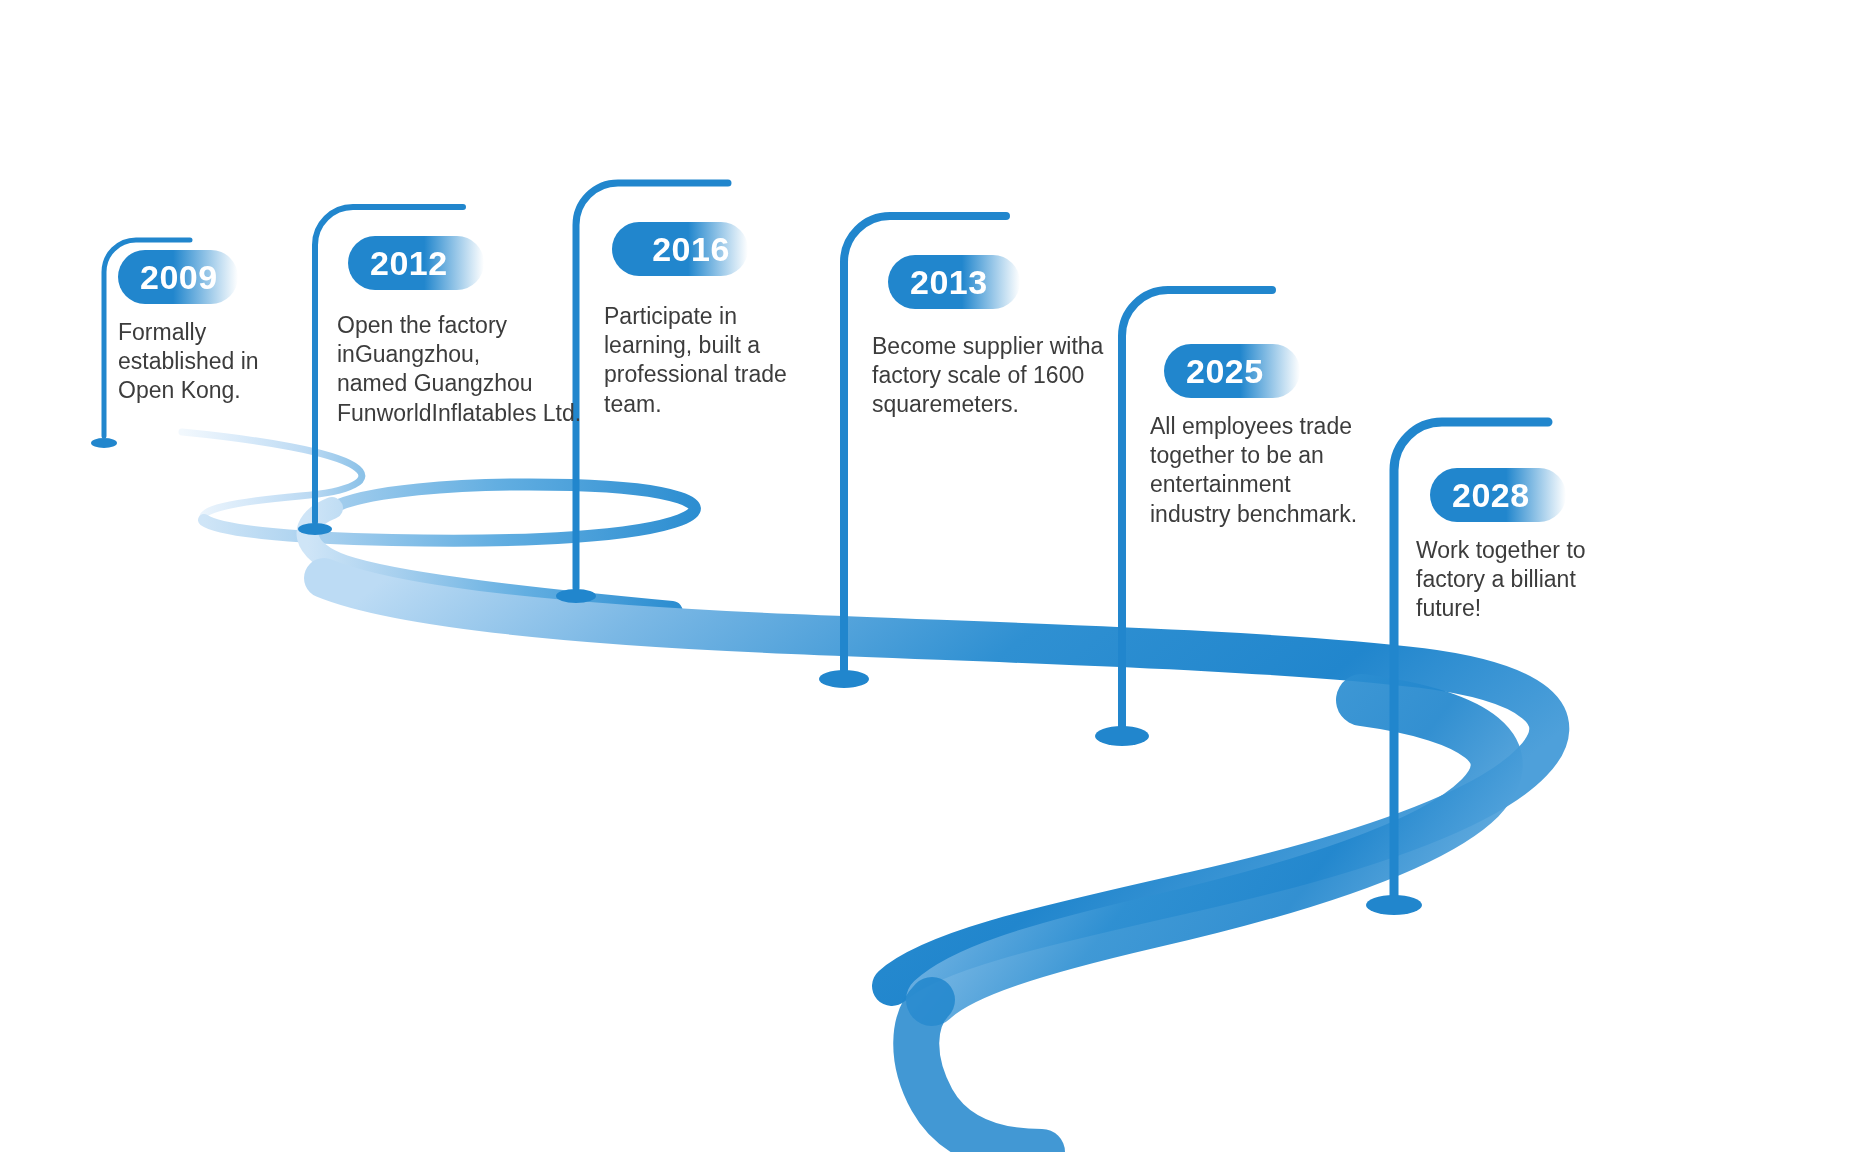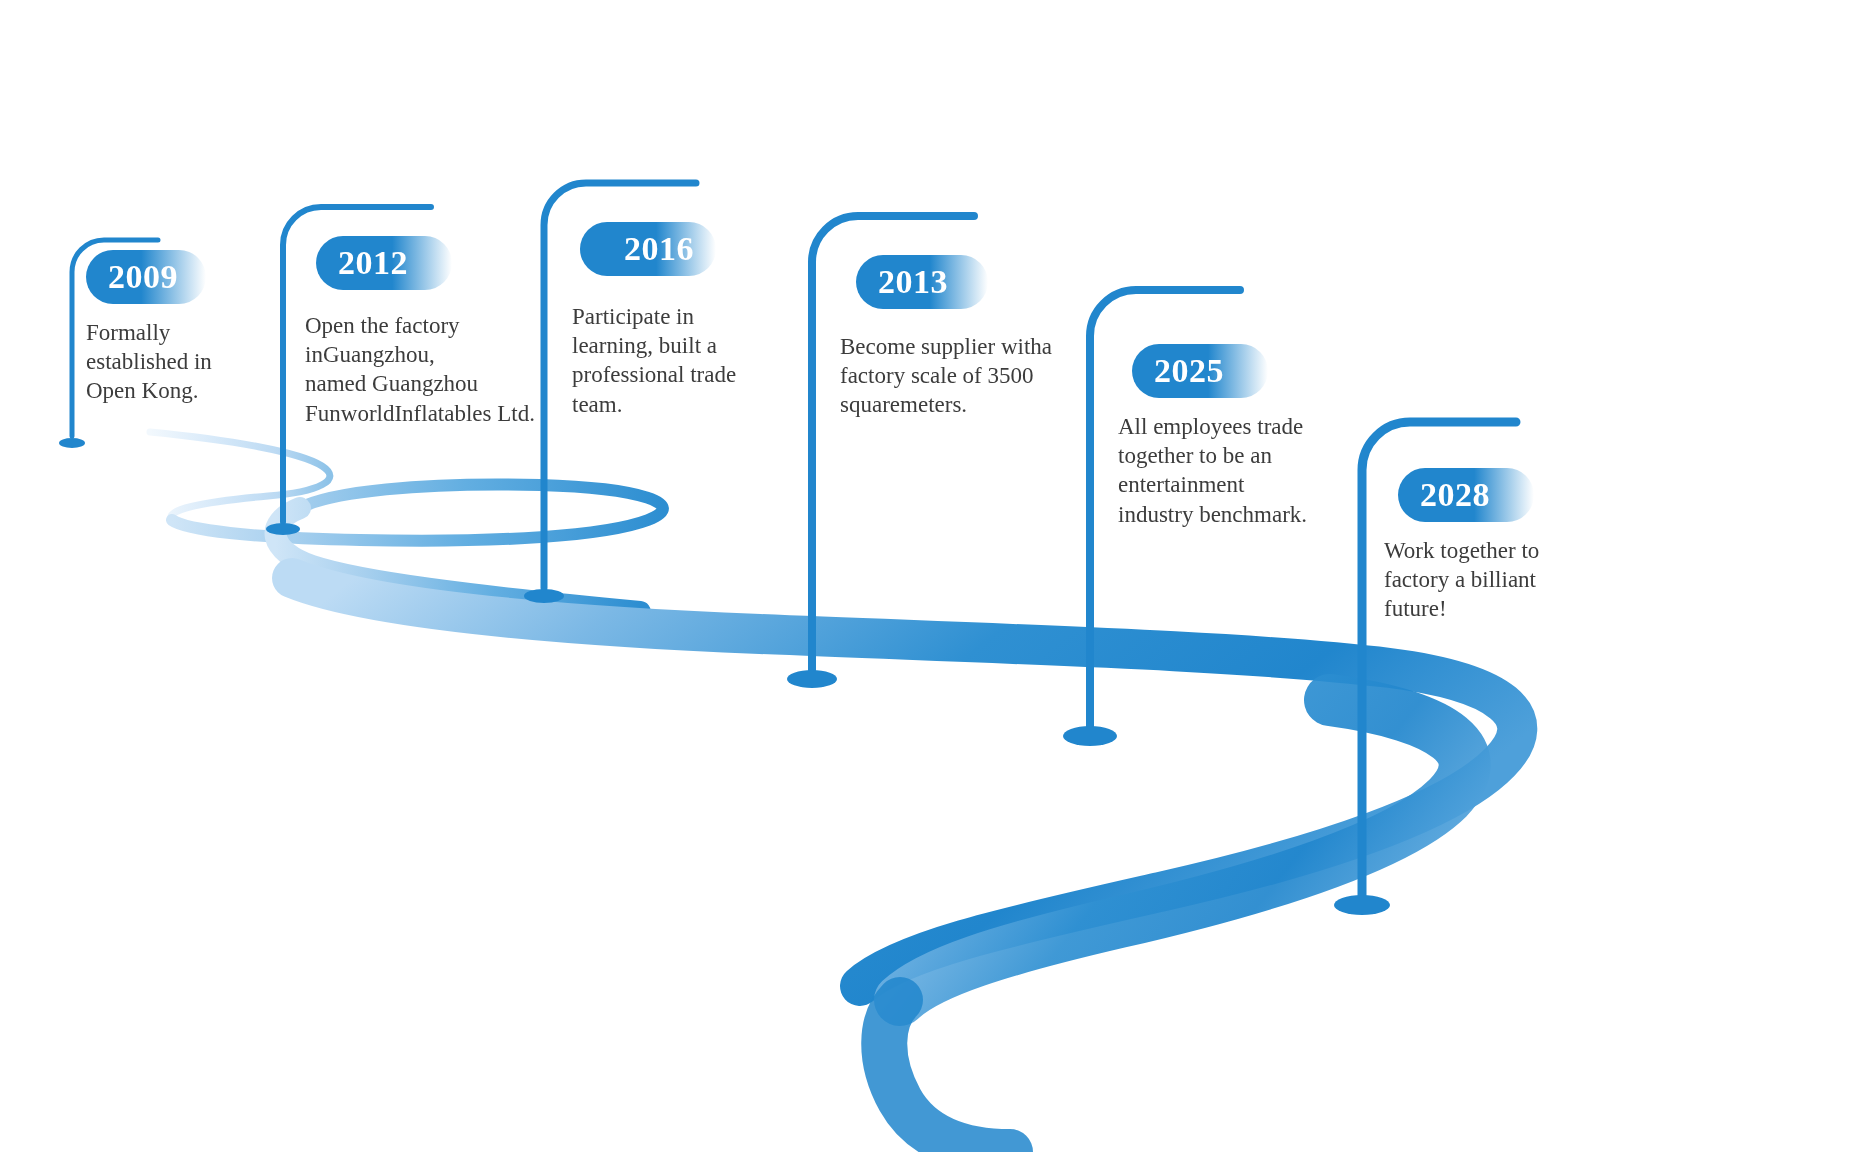--- a/index.html
+++ b/index.html
@@ -6,21 +6,22 @@
     margin: 0;
     padding: 0;
     background: #ffffff;
   }
   #stage {
     position: relative;
     width: 1757px;
     height: 1152px;
     background: #ffffff;
     overflow: hidden;
-    font-family: Liberation Serif, serif;
+    font-family: Liberation Sans, sans-serif;
+    margin-left: 32px;
   }
   #road-layer {
     position: absolute;
     left: 0;
     top: 0;
     width: 1871px;
     height: 1152px;
   }
   #poles-layer {
     position: absolute;
@@ -167,21 +168,21 @@
     <div class="desc" style="left:572px; top:302px; width:200px;">Participate in
 learning, built a
 professional trade
 team.</div>
   </div>
 
   <div class="milestone">
     <div class="year-badge" style="left:856px; top:255px; width:132px;
                 background:linear-gradient(to right,#2186cd 0%,#2186cd 56%,rgba(33,134,205,0) 100%);">2013</div>
     <div class="desc" style="left:840px; top:332px; width:235px;">Become supplier witha
-factory scale of 3500
+factory scale of 1600
 squaremeters.</div>
   </div>
 
   <div class="milestone">
     <div class="year-badge" style="left:1132px; top:344px; width:136px;
                 background:linear-gradient(to right,#2186cd 0%,#2186cd 56%,rgba(33,134,205,0) 100%);">2025</div>
     <div class="desc" style="left:1118px; top:412px; width:215px;">All employees trade
 together to be an
 entertainment
 industry benchmark.</div>

